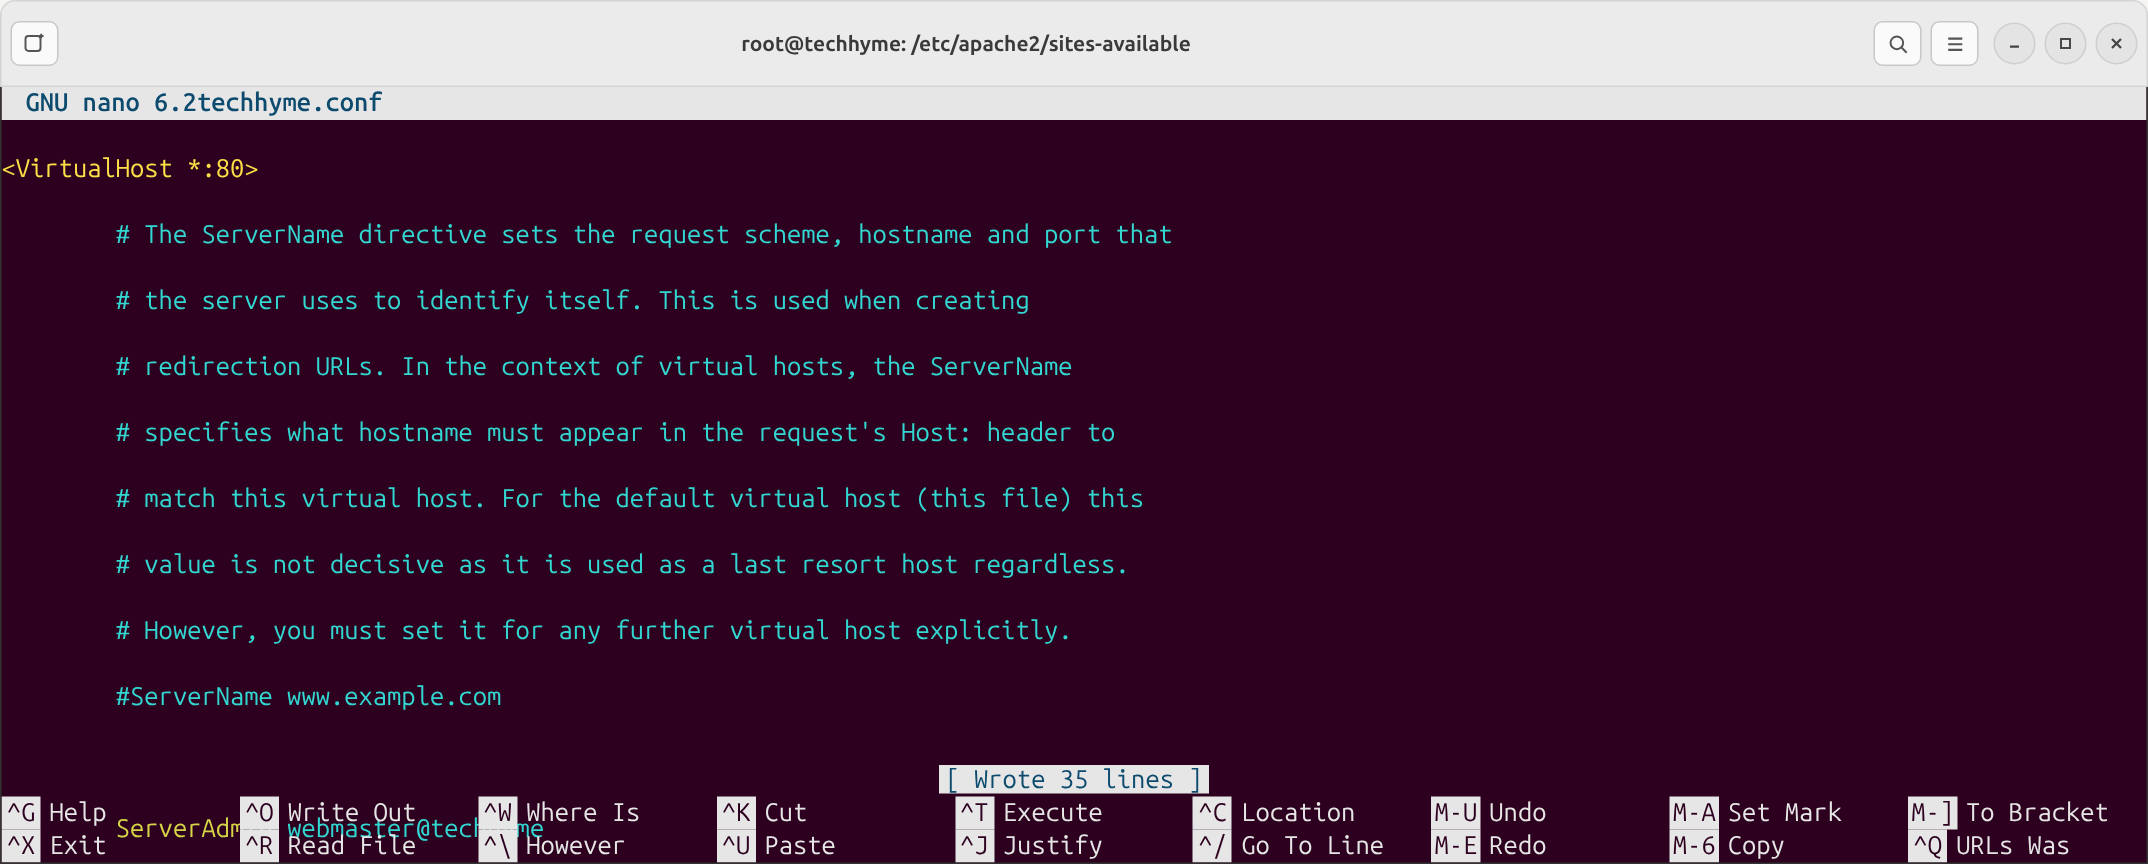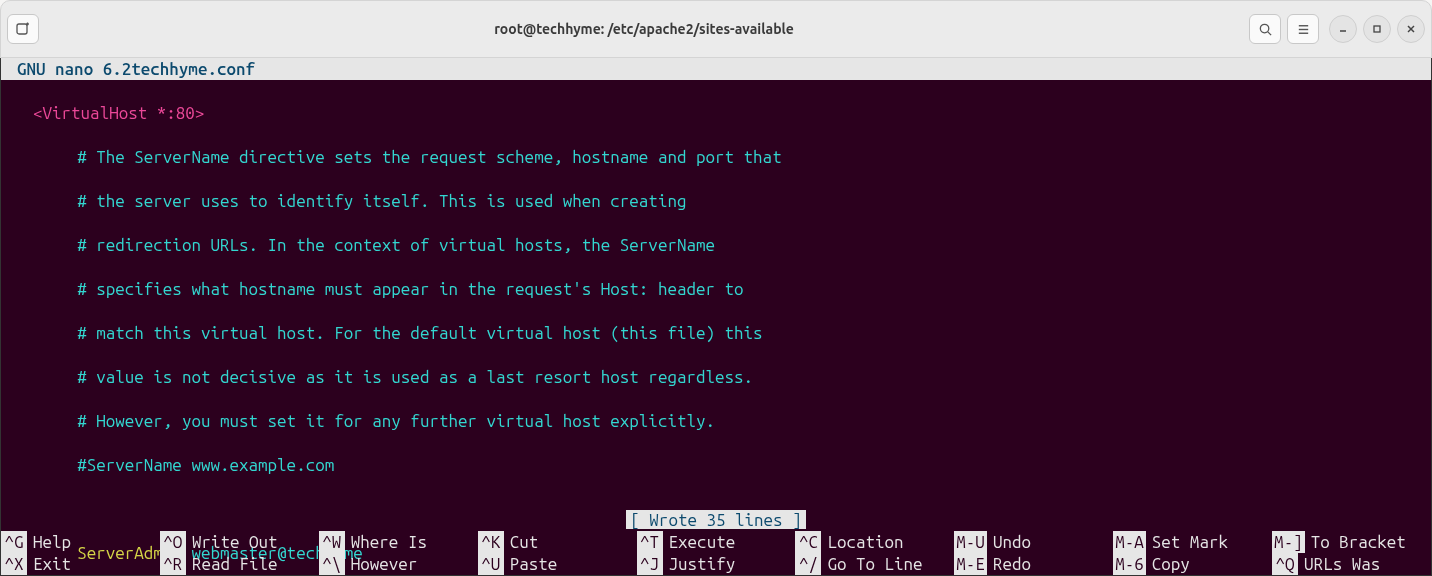--- a/index.html
+++ b/index.html
@@ -70,21 +70,21 @@
     padding: 0 8px;
     font-weight: 500;
   }
   .nano-header .app { flex: 0 0 auto; padding-left:8px;}
   .nano-header .file { flex: 1; }
   .editor {
     padding: 0;
     white-space: pre;
   }
   .ln { height: 22px; }
-  .tag { color: #ec4899; padding-left: 32px; }
+  .tag { color: #fde047; }
   .cmt { color: #33d7d1; }
   .kw  { color: #d5d547; }
   .val { color: #33d7d1; }
   .bottom {
     position: absolute;
     left: 0; right: 0; bottom: 0;
   }
   .status {
     text-align: center;
     height: 22px;

